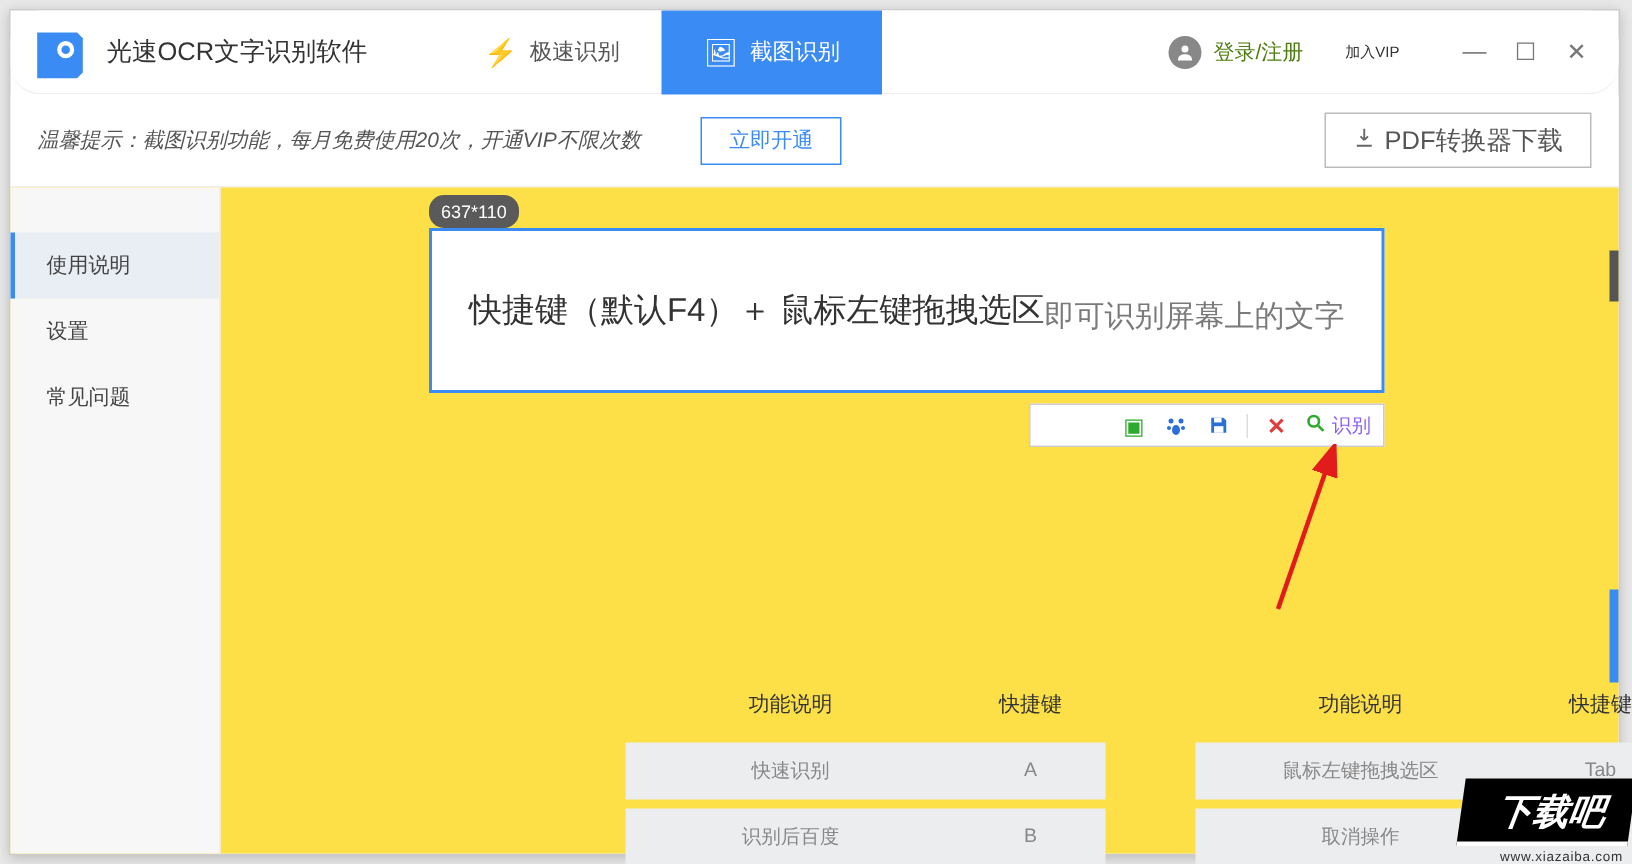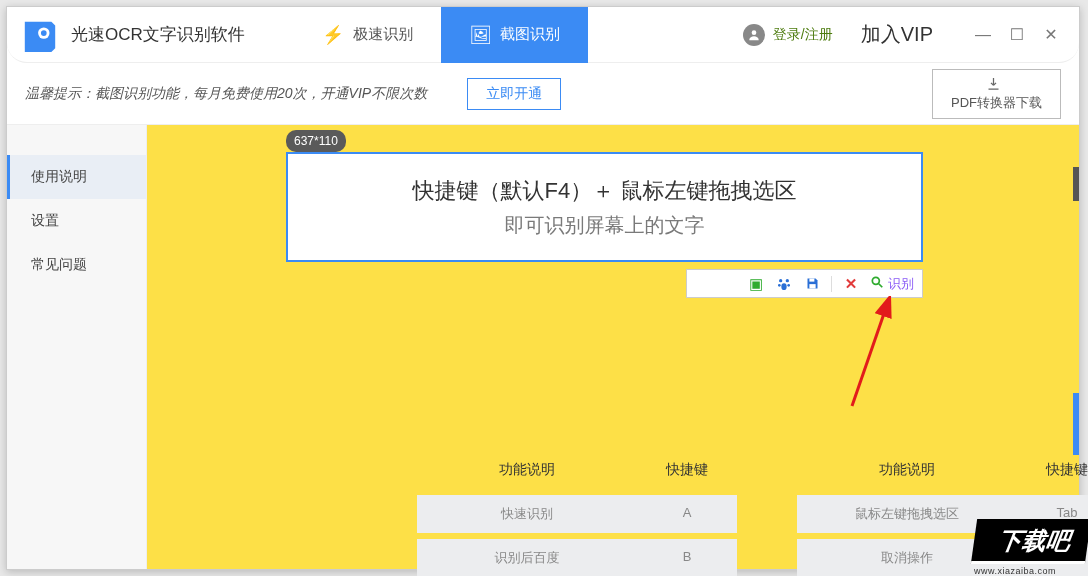--- a/index.html
+++ b/index.html
@@ -10,35 +10,35 @@
 .logo svg{width:38px;height:38px;}
 .app-title{font-size:17px;color:#333;font-weight:400;}
 .spacer{flex:1;}
 .mode-tabs{display:flex;height:56px;margin-left:50px;}
 .mode-tab{display:flex;align-items:center;padding:0 28px;font-size:15px;color:#555;cursor:pointer;height:100%;}
 .mode-tab.active{background:#3b8bf4;color:#fff;}
 .mode-tab .ti{margin-right:8px;font-size:18px;}
 .top-right{display:flex;align-items:center;height:100%;}
 .login{display:flex;align-items:center;font-size:14px;color:#4d7c0f;margin-right:28px;cursor:pointer;}
 .login .ui{width:22px;height:22px;background:#888;border-radius:50%;margin-right:8px;display:flex;align-items:center;justify-content:center;}
-.vip{font-size:20px;color:#333;margin-right:28px;cursor:pointer;}
+.vip{font-size:10px;color:#333;margin-right:28px;cursor:pointer;}
 .win-btns{display:flex;align-items:center;padding-right:16px;}
 .win-btn{width:24px;height:24px;display:flex;align-items:center;justify-content:center;color:#777;font-size:16px;margin-left:10px;cursor:pointer;}
 .subbar{height:62px;display:flex;align-items:center;padding:0 18px;background:#fff;border-bottom:1px solid #eee;}
 .tip-text{font-size:14px;color:#555;font-style:italic;}
 .open-vip{margin-left:40px;border:1px solid #3b8bf4;color:#3b8bf4;background:#fff;font-size:14px;padding:6px 18px;cursor:pointer;}
-.pdf-btn{margin-left:auto;border:1px solid #bbb;color:#555;background:#fff;font-size:13px;padding:6px 18px;cursor:pointer;display:flex;align-items:center;flex-direction:column;}
+.pdf-btn{margin-left:auto;border:1px solid #bbb;color:#555;background:#fff;font-size:17px;padding:6px 18px;cursor:pointer;display:flex;align-items:center;}
 .pdf-btn .pi{margin-right:6px;}
 .body{display:flex;height:calc(100% - 118px);background:#fde047;}
 .sidebar{width:140px;background:#f7f7f7;padding-top:30px;border-right:1px solid #eee;}
 .side-item{padding:13px 24px;font-size:14px;color:#444;cursor:pointer;}
 .side-item.active{background:#e9eef5;border-left:3px solid #3b8bf4;padding-left:21px;}
 .content{flex:1;position:relative;padding:22px;}
 .dim-label{position:absolute;left:286px;top:130px;background:#5a5a5a;color:#fff;font-size:12px;padding:4px 8px;z-index:3;border-radius:10px;}
-.capture-box{position:absolute;left:286px;top:152px;width:637px;height:110px;background:#fff;border:2px solid #3b8bf4;display:flex;flex-direction:column;align-items:center;justify-content:center;z-index:2;}
+.capture-box{position:absolute;left:286px;top:152px;width:637px;height:110px;background:#fff;border:2px solid #3b8bf4;display:flex;flex-direction:row;align-items:center;justify-content:center;z-index:2;}
 .capture-line1{font-size:22px;color:#333;}
 .capture-line2{font-size:20px;color:#7a7a7a;margin-top:6px;}
 .cap-toolbar{position:absolute;left:686px;top:269px;width:237px;height:29px;background:#fff;border:1px solid #ccc;display:flex;align-items:center;justify-content:flex-end;padding:0 8px;gap:10px;z-index:4;}
 .ct-btn{width:18px;height:18px;display:flex;align-items:center;justify-content:center;cursor:pointer;font-size:15px;}
 .ct-green{color:#2eab2e;}
 .ct-blue{color:#2a6fd6;}
 .ct-red{color:#e23b3b;font-weight:bold;}
 .ct-sep{width:1px;height:16px;background:#ddd;}
 .ct-recog{display:flex;align-items:center;color:#8b5cf6;font-size:13px;cursor:pointer;}
 .ct-recog .mag{margin-right:4px;font-weight:bold;}
@@ -46,21 +46,21 @@
 .shortcut-area{position:absolute;left:270px;top:326px;width:700px;display:flex;gap:60px;}
 .sc-col{flex:1;}
 .sc-head{display:flex;font-size:14px;color:#333;padding:10px 0;}
 .sc-head .c1{flex:1;text-align:center;}
 .sc-head .c2{width:100px;text-align:center;}
 .sc-row{display:flex;font-size:13px;color:#888;background:#ecedef;margin-top:6px;padding:10px 0;}
 .sc-row .c1{flex:1;text-align:center;}
 .sc-row .c2{width:100px;text-align:center;}
 .watermark{position:absolute;right:0;bottom:0;z-index:10;}
 .wm-box{background:#000;color:#fff;font-weight:bold;font-style:italic;font-size:24px;padding:6px 18px 4px 24px;transform:skewX(-8deg);display:inline-block;border-bottom:3px solid #fff;}
-.wm-url{font-size:9px;color:#333;text-align:left;padding-right:6px;margin-top:2px;letter-spacing:0.5px;}
+.wm-url{font-size:9px;color:#333;text-align:right;padding-right:6px;margin-top:2px;letter-spacing:0.5px;}
 .edge-blue{position:absolute;right:0;top:386px;width:6px;height:62px;background:#3b8bf4;}
 .edge-gray{position:absolute;right:0;top:160px;width:6px;height:34px;background:#555;}
 </style>
 </head>
 <body>
 
 <div class="window">
   <div class="titlebar">
     <div class="logo">
       <svg viewBox="0 0 40 40">

